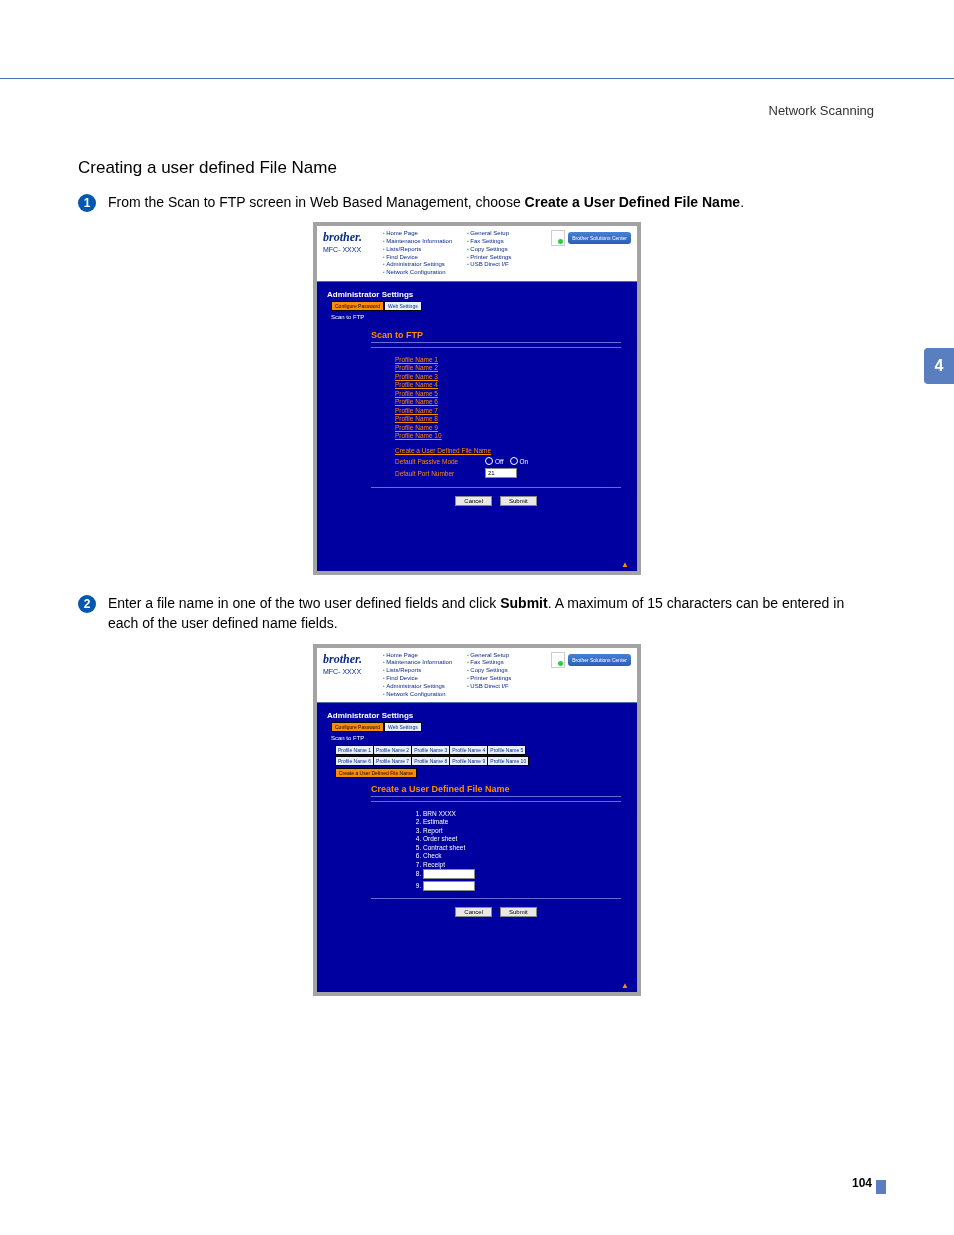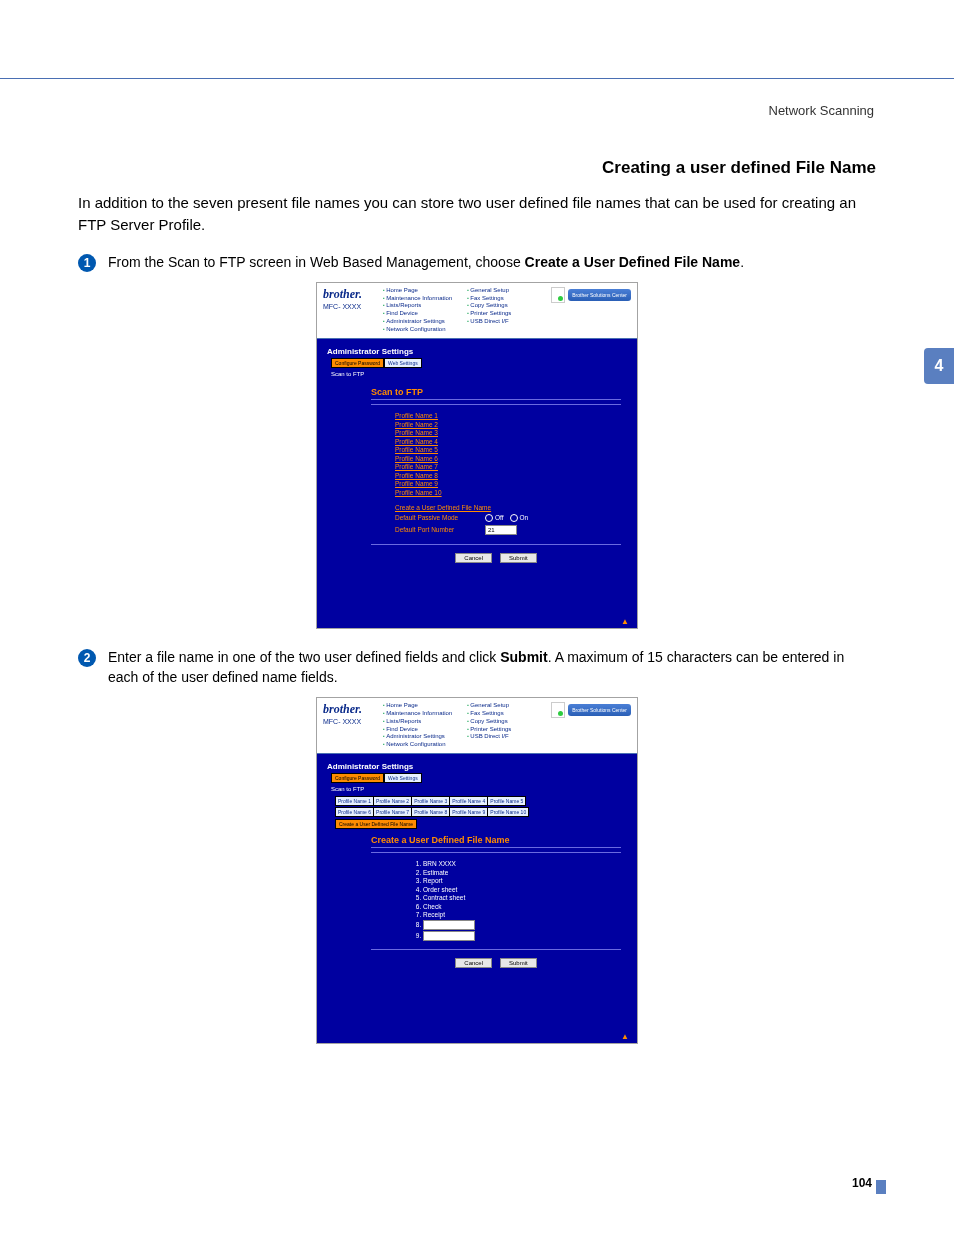--- a/index.html
+++ b/index.html
@@ -30,23 +30,22 @@
     top: 90px;
     right: 80px;
     font-size: 13px;
     color: #333;
   }
   .content {
     padding: 80px 78px 0 78px;
   }
   h2 {
     font-size: 17px;
-    font-weight: bold;
+    font-weight: normal;
     margin: 0 0 14px 0;
-    text-align: right;
   }
   .body-text {
     font-size: 15px;
     line-height: 1.45;
     margin: 0 0 16px 0;
   }
   .step {
     display: flex;
     align-items: flex-start;
     margin: 0 0 10px 0;
@@ -68,21 +67,21 @@
   }
   .step-text {
     flex: 1 1 auto;
     font-size: 14px;
     line-height: 1.45;
   }
   .step-text b { font-weight: bold; }
   .screenshot {
     width: 320px;
     margin: 6px auto 18px auto;
-    border: 1px solid #a3a3a3;
+    border: 4px solid #a3a3a3;
     background: #fff;
     font-size: 7px;
   }
   .shot-top {
     display: flex;
     align-items: flex-start;
     padding: 4px 6px;
     border-bottom: 1px solid #4a6fb3;
   }
   .brand {
@@ -344,21 +343,20 @@
 </head>
 <body>
 
 <div class="page">
   <div class="top-rule"></div>
   <div class="header-right">Network Scanning</div>
   <div class="side-tab">4</div>
 
   <div class="content">
     <h2>Creating a user defined File Name</h2>
-    <p class="body-text">In addition to the seven present file names you can store two user defined file names that can be used for creating an FTP Server Profile.</p>
 
     <div class="step">
       <div class="step-num">1</div>
       <div class="step-text">
         <span>From the Scan to FTP screen in Web Based Management, choose </span><b>Create a User Defined File Name</b><span>.</span>
       </div>
     </div>
 
     <div class="screenshot">
       <div class="shot-top">

